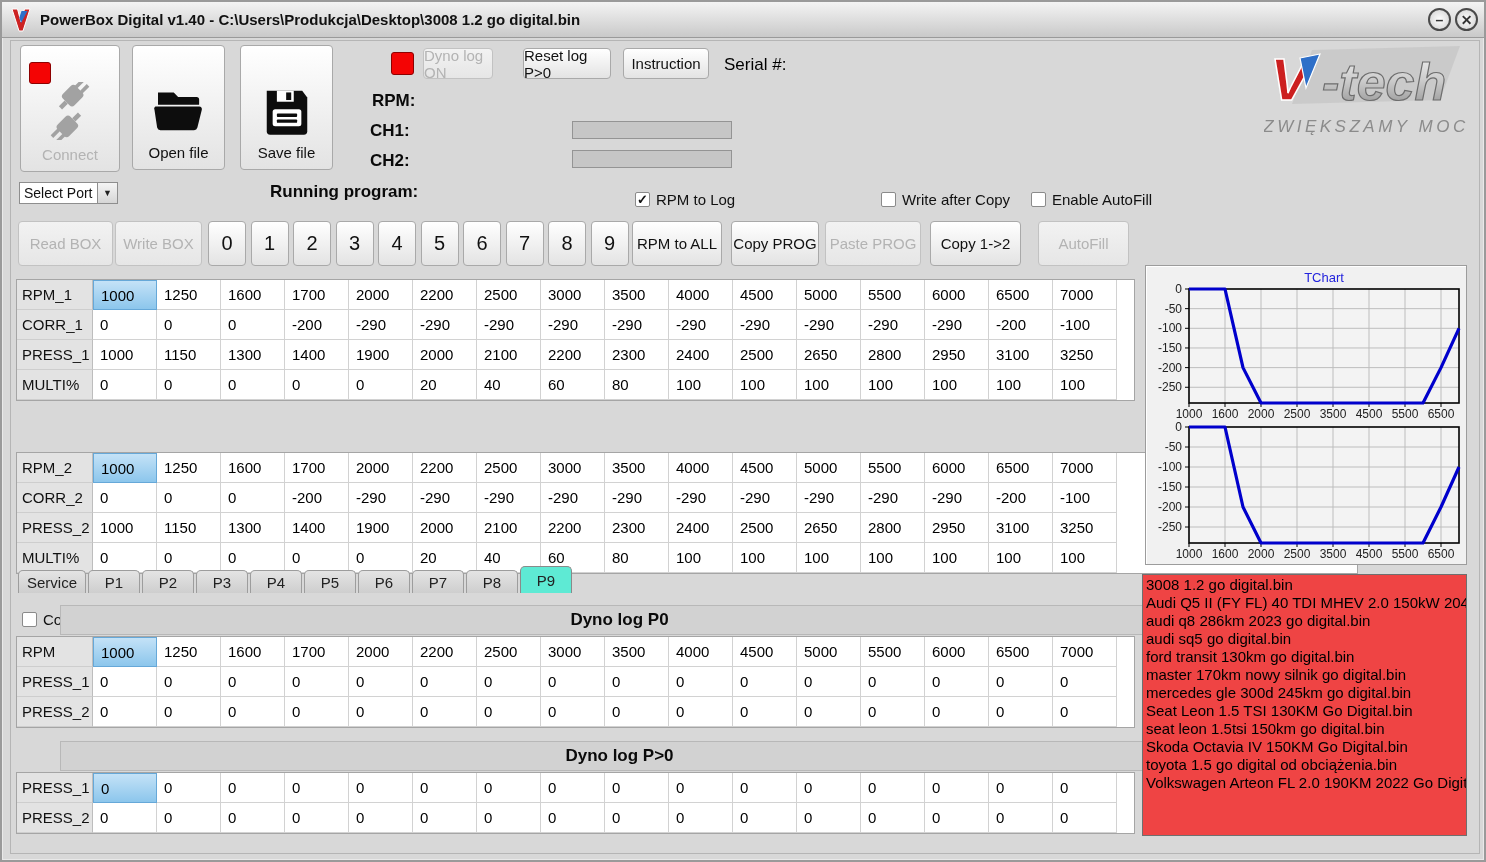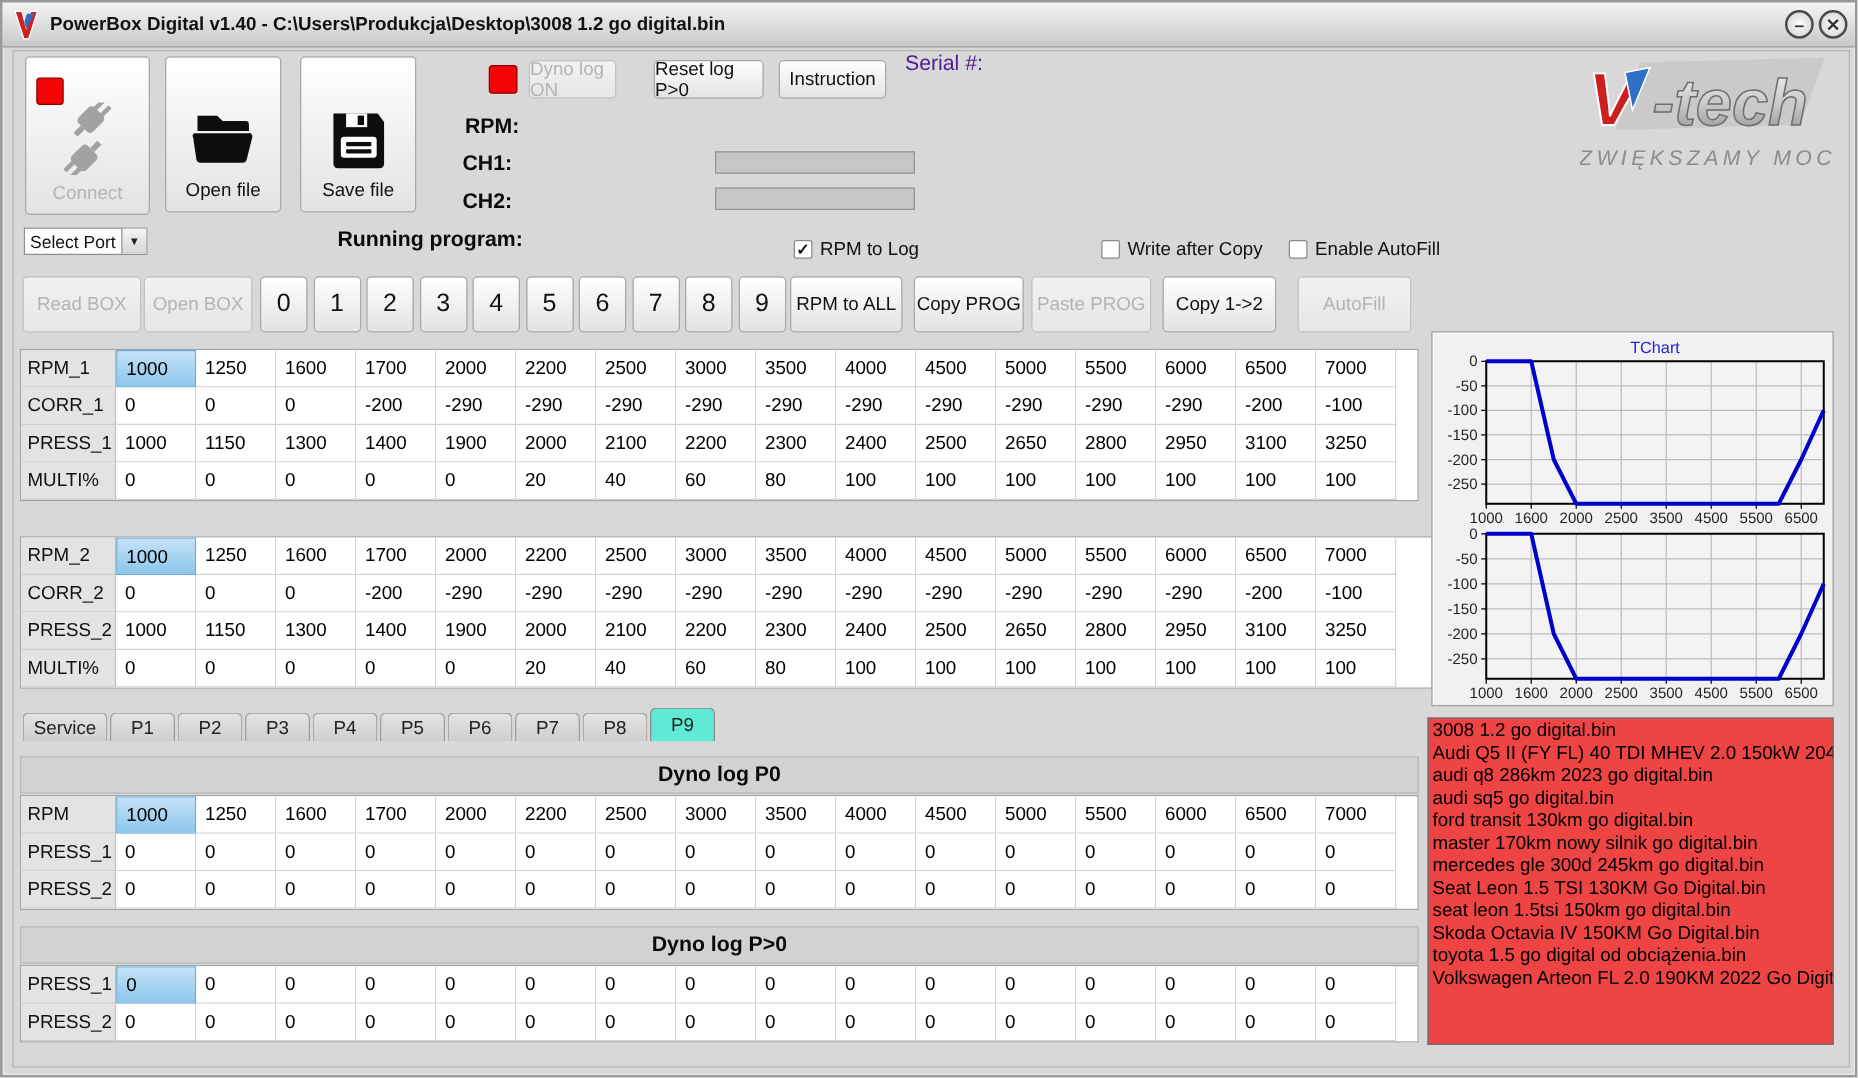--- a/index.html
+++ b/index.html
@@ -61,21 +61,21 @@
   .tcell.sel { background:linear-gradient(#c4e2f7,#8cc6ec); border:1px solid #66a8d8; }
 
   
   .tabbar { display:flex; gap:2px; align-items:flex-end; height:27px; }
   .tab { height:23px; min-width:52px; padding:0 8px; background:linear-gradient(#e4e4e4,#cecece);
          border:1px solid #9d9d9d; border-bottom:none; border-radius:5px 5px 0 0; font-size:15px;
          color:#222; display:flex; align-items:center; justify-content:center; }
   .tab.active { height:27px; background:#5eead4; border-color:#8a8a8a; }
 
   .band { background:#d2d2d2; border:1px solid #b8b8b8; display:flex; align-items:center; justify-content:center;
-          font-size:17px; font-weight:bold; color:#0a0a0a; }
+          font-size:17px; font-weight:bold; color:#0a0a0a;margin-left:44px; }
 
   
   .chartpanel { background:#f1f1f1; border:1px solid #9c9c9c; box-shadow:inset 1px 1px 0 #fff; }
   .filelist { background:#ef4444; border:1px solid #6f6f6f; overflow:hidden; padding:1px 0 0 3px; }
   .fitem { font-size:15px; line-height:18px; color:#000; white-space:nowrap; overflow:hidden; }
 
   svg text { font-family:"Liberation Sans",sans-serif; }
 </style>
 </head>
 <body>
@@ -132,21 +132,21 @@
       <path fill="#0d0d0d" d="M8 12 h18 l5 5 h21 a3 3 0 0 1 3 3 v6 H8 Z"></path>
       <path fill="#0d0d0d" d="M5 28 h50 a3 3 0 0 1 3 4 l-5 20 a4 4 0 0 1 -4 3 H11 a4 4 0 0 1 -4 -3 L4 32 a3 3 0 0 1 1 -4 Z"></path>
     </svg>
     <span class="blabel">Open file</span>
   </div>
 
   <div class="redsq abs" style="left:389px;top:50px;width:23px;height:23px;"></div>
   <div class="btn disabled abs" style="left:421px;top:46px;width:70px;height:31px;">Dyno log ON</div>
   <div class="btn abs" style="left:521px;top:46px;width:88px;height:31px;">Reset log P&gt;0</div>
   <div class="btn abs" style="left:621px;top:46px;width:86px;height:31px;">Instruction</div>
-  <span class="abs" style="left:722px;top:39px;font-size:17px;color:#4c1d95;">Serial #:</span>
+  <span class="abs" style="left:722px;top:53px;font-size:17px;color:#000000;">Serial #:</span>
 
   <span class="biglab abs" style="left:370px;top:89px;">RPM:</span>
   <span class="biglab abs" style="left:368px;top:119px;">CH1:</span>
   <span class="biglab abs" style="left:368px;top:149px;">CH2:</span>
   <div class="pbar abs" style="left:570px;top:119px;width:160px;height:18px;"></div>
   <div class="pbar abs" style="left:570px;top:148px;width:160px;height:18px;"></div>
   <span class="biglab abs" style="left:268px;top:180px;">Running program:</span>
 
   <div class="combo abs" style="left:17px;top:180px;width:99px;">
     <span class="cval">Select Port</span>
@@ -160,21 +160,21 @@
   <label class="cb abs" style="left:879px;top:189px;">
     <span class="box"></span>
     <span>Write after Copy</span>
   </label>
   <label class="cb abs" style="left:1029px;top:189px;">
     <span class="box"></span>
     <span>Enable AutoFill</span>
   </label>
 
   <div class="btn disabled abs" style="left:16px;top:219px;width:95px;height:45px;">Read BOX</div>
-  <div class="btn disabled abs" style="left:113px;top:219px;width:87px;height:45px;">Open BOX</div>
+  <div class="btn disabled abs" style="left:113px;top:219px;width:87px;height:45px;">Write BOX</div>
   <div class="abs" style="left:206px;top:219px;display:flex;gap:4.5px;">
       <div class="btn digit" style="width: 38px; height: 45px;">0</div>
       <div class="btn digit" style="width: 38px; height: 45px;">1</div>
       <div class="btn digit" style="width: 38px; height: 45px;">2</div>
       <div class="btn digit" style="width: 38px; height: 45px;">3</div>
       <div class="btn digit" style="width: 38px; height: 45px;">4</div>
       <div class="btn digit" style="width: 38px; height: 45px;">5</div>
       <div class="btn digit" style="width: 38px; height: 45px;">6</div>
       <div class="btn digit" style="width: 38px; height: 45px;">7</div>
       <div class="btn digit" style="width: 38px; height: 45px;">8</div>
@@ -257,21 +257,21 @@
         <div class="tcell">80</div>
         <div class="tcell">100</div>
         <div class="tcell">100</div>
         <div class="tcell">100</div>
         <div class="tcell">100</div>
         <div class="tcell">100</div>
         <div class="tcell">100</div>
         <div class="tcell">100</div>
       </div>
     </div>
-  <div class="tblwrap abs" style="left:14px;top:427px;width:1342px;">
+  <div class="tblwrap abs" style="left:14px;top:450px;width:1342px;">
       <div class="trow">
         <div class="tlab">RPM_2</div>
         <div class="tcell sel">1000</div>
         <div class="tcell">1250</div>
         <div class="tcell">1600</div>
         <div class="tcell">1700</div>
         <div class="tcell">2000</div>
         <div class="tcell">2200</div>
         <div class="tcell">2500</div>
         <div class="tcell">3000</div>

